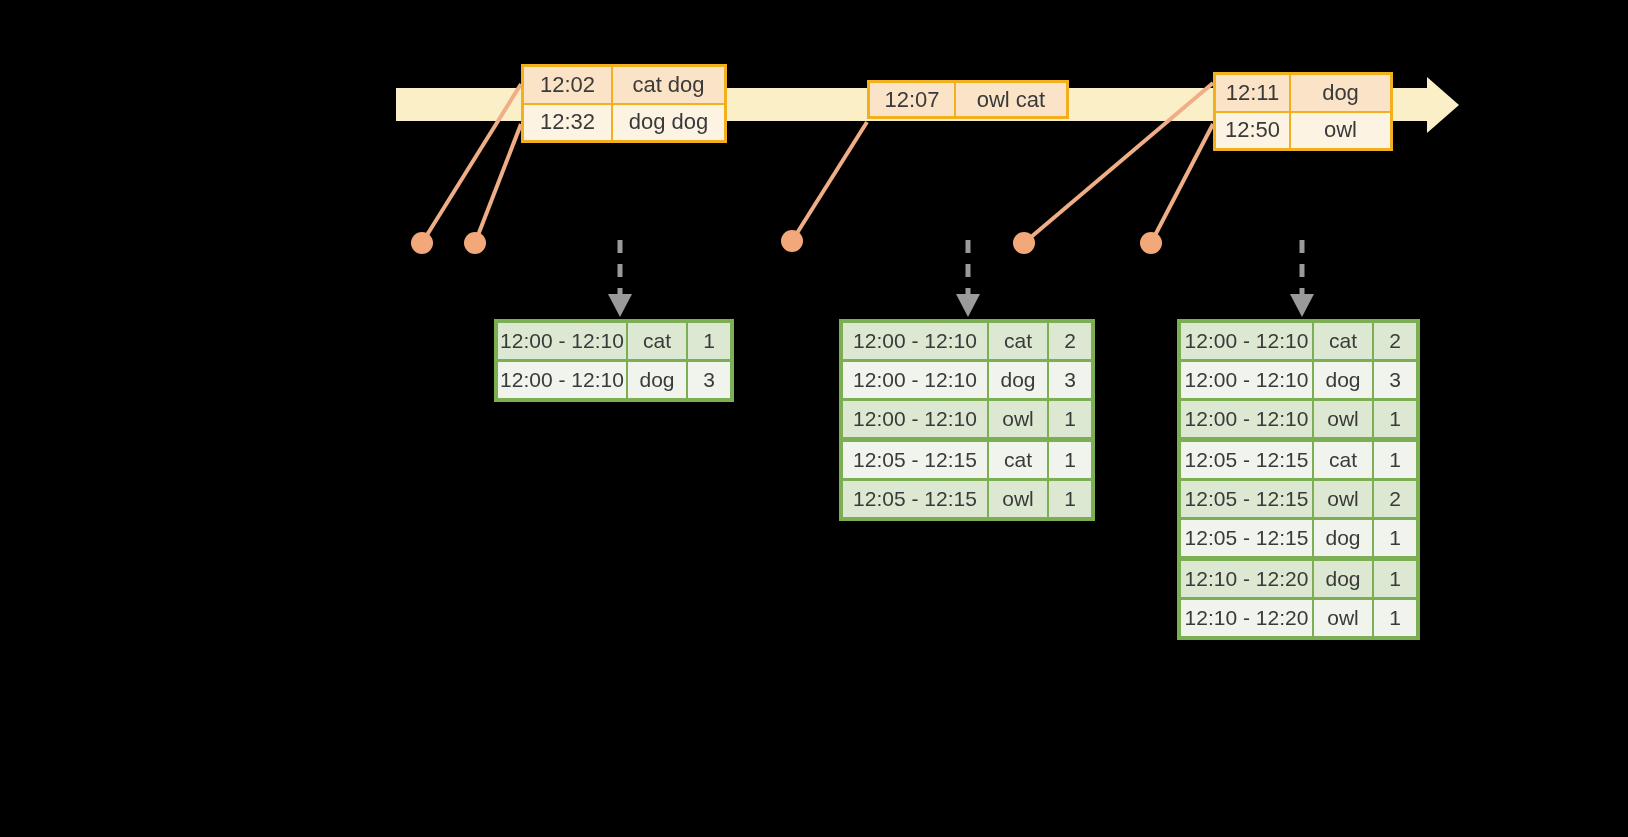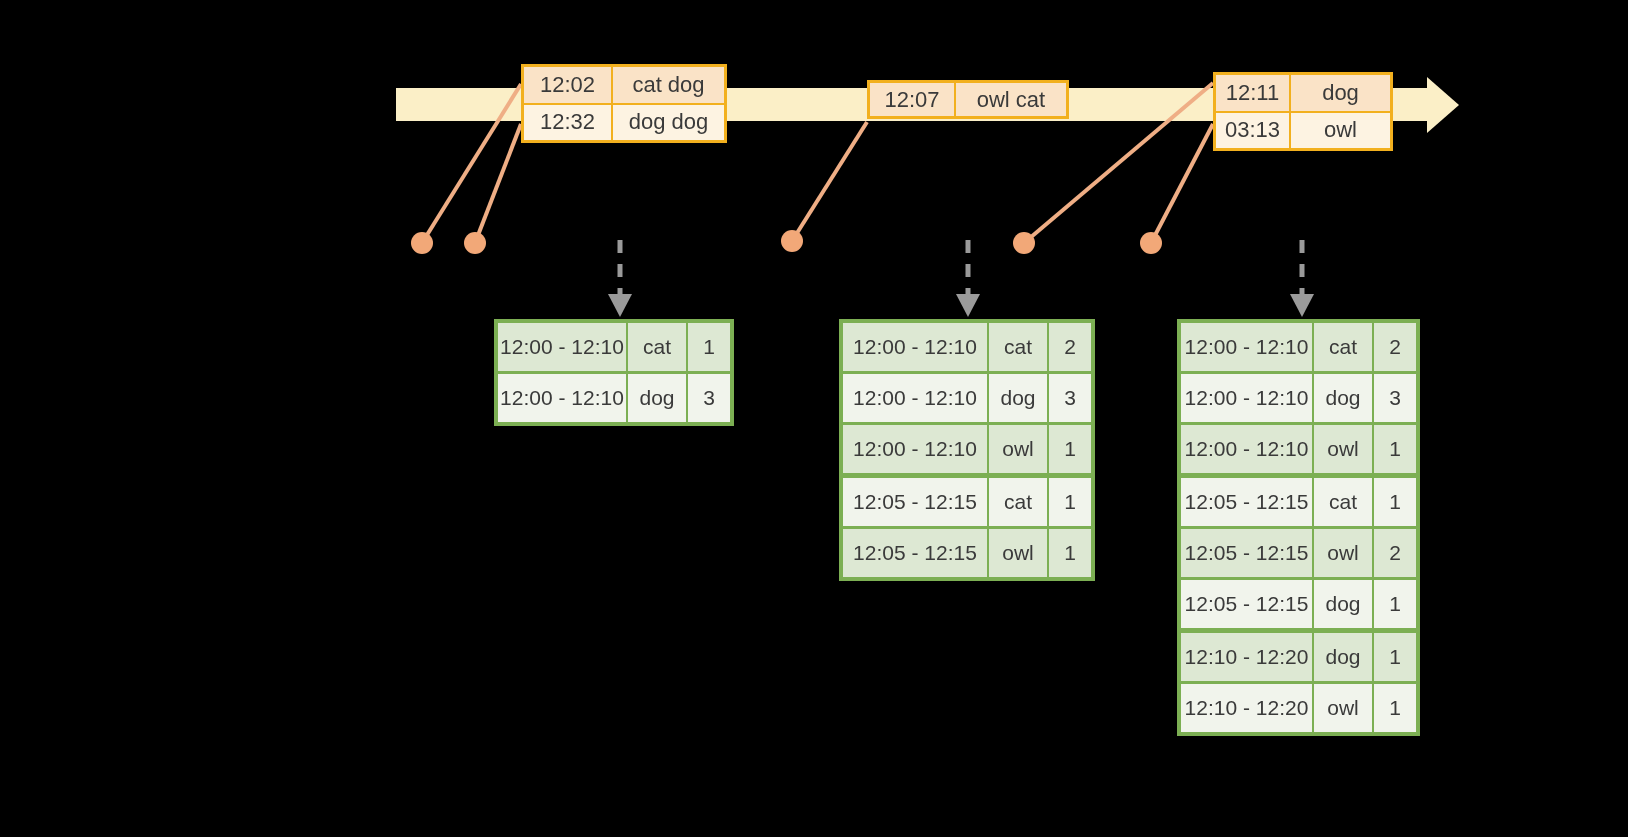--- a/index.html
+++ b/index.html
@@ -67,21 +67,21 @@
     flex-direction: column;
     gap: 3px;
   }
   #rtable-0 { left: 494px;  top: 319px; width: 240px; }
   #rtable-1 { left: 839px;  top: 319px; width: 256px; }
   #rtable-2 { left: 1177px; top: 319px; width: 243px; }
   .rt-row {
     display: grid;
     grid-template-columns: 1fr 58px 42px;
     gap: 2px;
-    height: 48px;
+    height: 36px;
   }
   .rt-row.group-start { margin-top: 2px; }
   .rt-cell {
     display: flex;
     align-items: center;
     justify-content: center;
     font-size: 21px;
     color: var(--c-text, #3A3A3A);
     white-space: nowrap;
   }
@@ -129,21 +129,21 @@
       <div class="ev-cell time light">12:32</div>
       <div class="ev-cell words light">dog dog</div>
     </div>
   <div class="event-box" id="event-1">
       <div class="ev-cell time dark">12:07</div>
       <div class="ev-cell words dark">owl cat</div>
     </div>
   <div class="event-box" id="event-2">
       <div class="ev-cell time dark">12:11</div>
       <div class="ev-cell words dark">dog</div>
-      <div class="ev-cell time light">03:13</div>
+      <div class="ev-cell time light">12:50</div>
       <div class="ev-cell words light">owl</div>
     </div>
 
   <div class="result-table" id="rtable-0">
       <div class="rt-row dark">
         <div class="rt-cell window">12:00 - 12:10</div>
         <div class="rt-cell word">cat</div>
         <div class="rt-cell count">1</div>
       </div>
       <div class="rt-row light">

